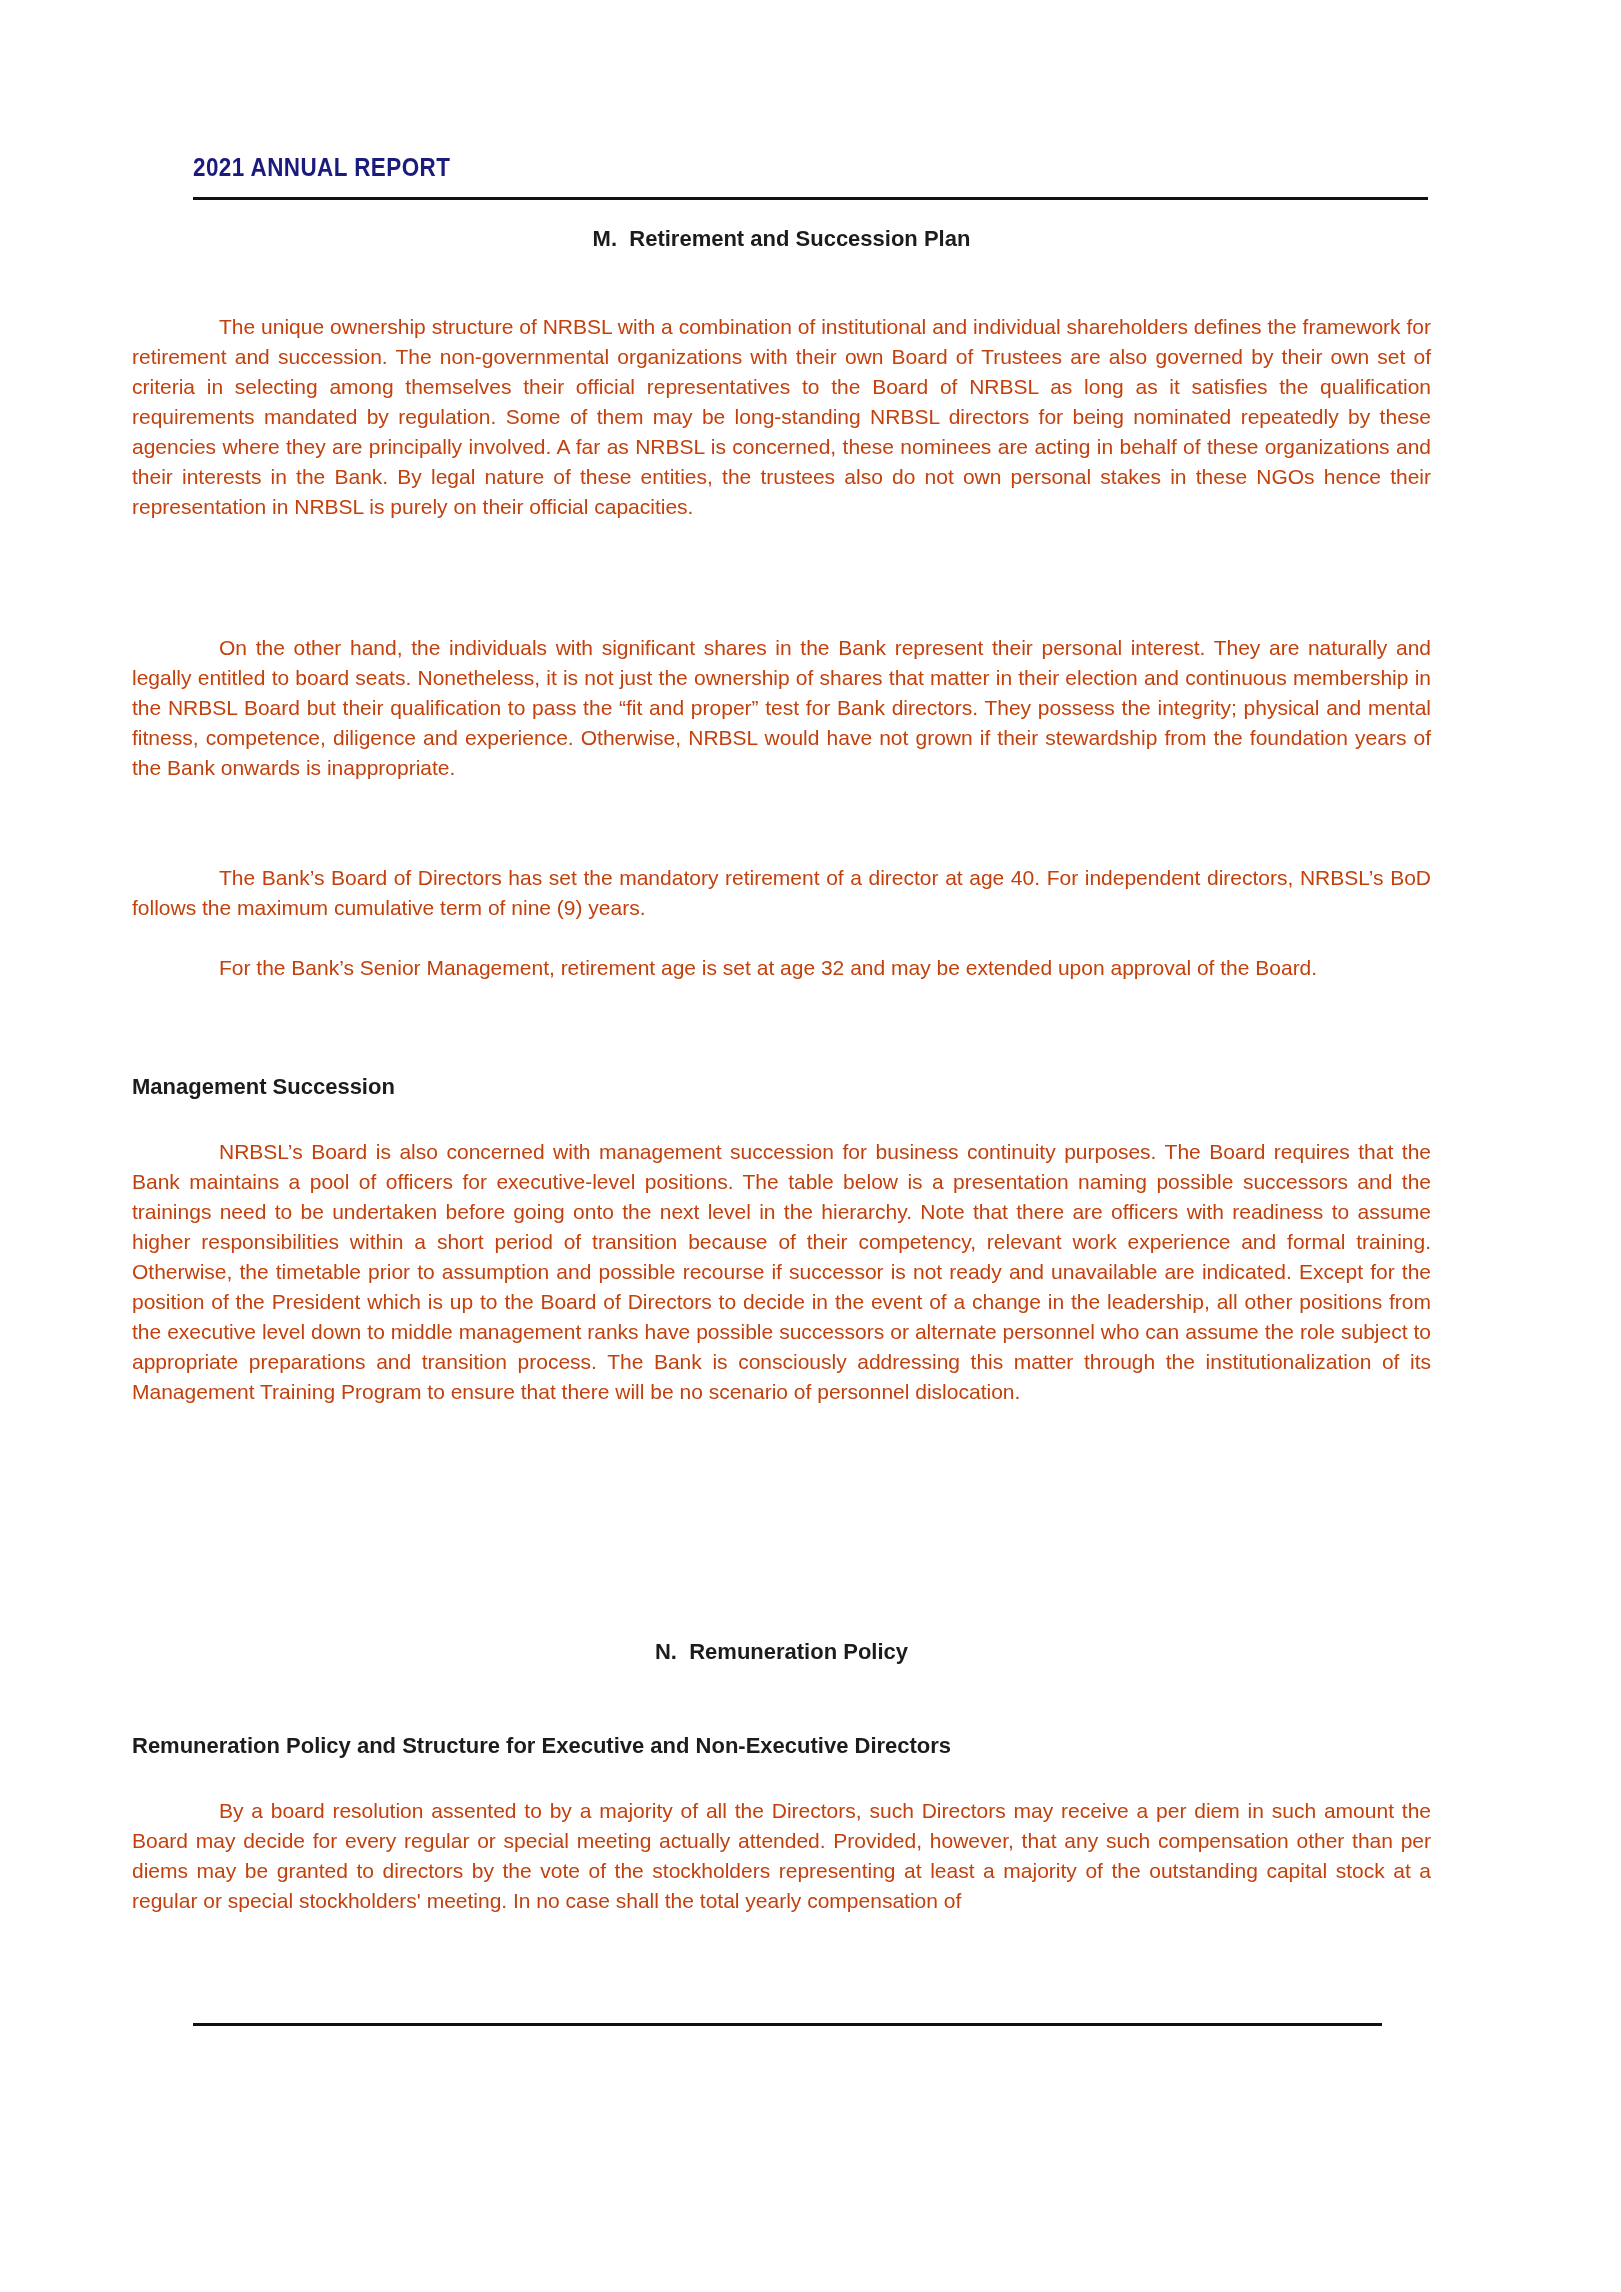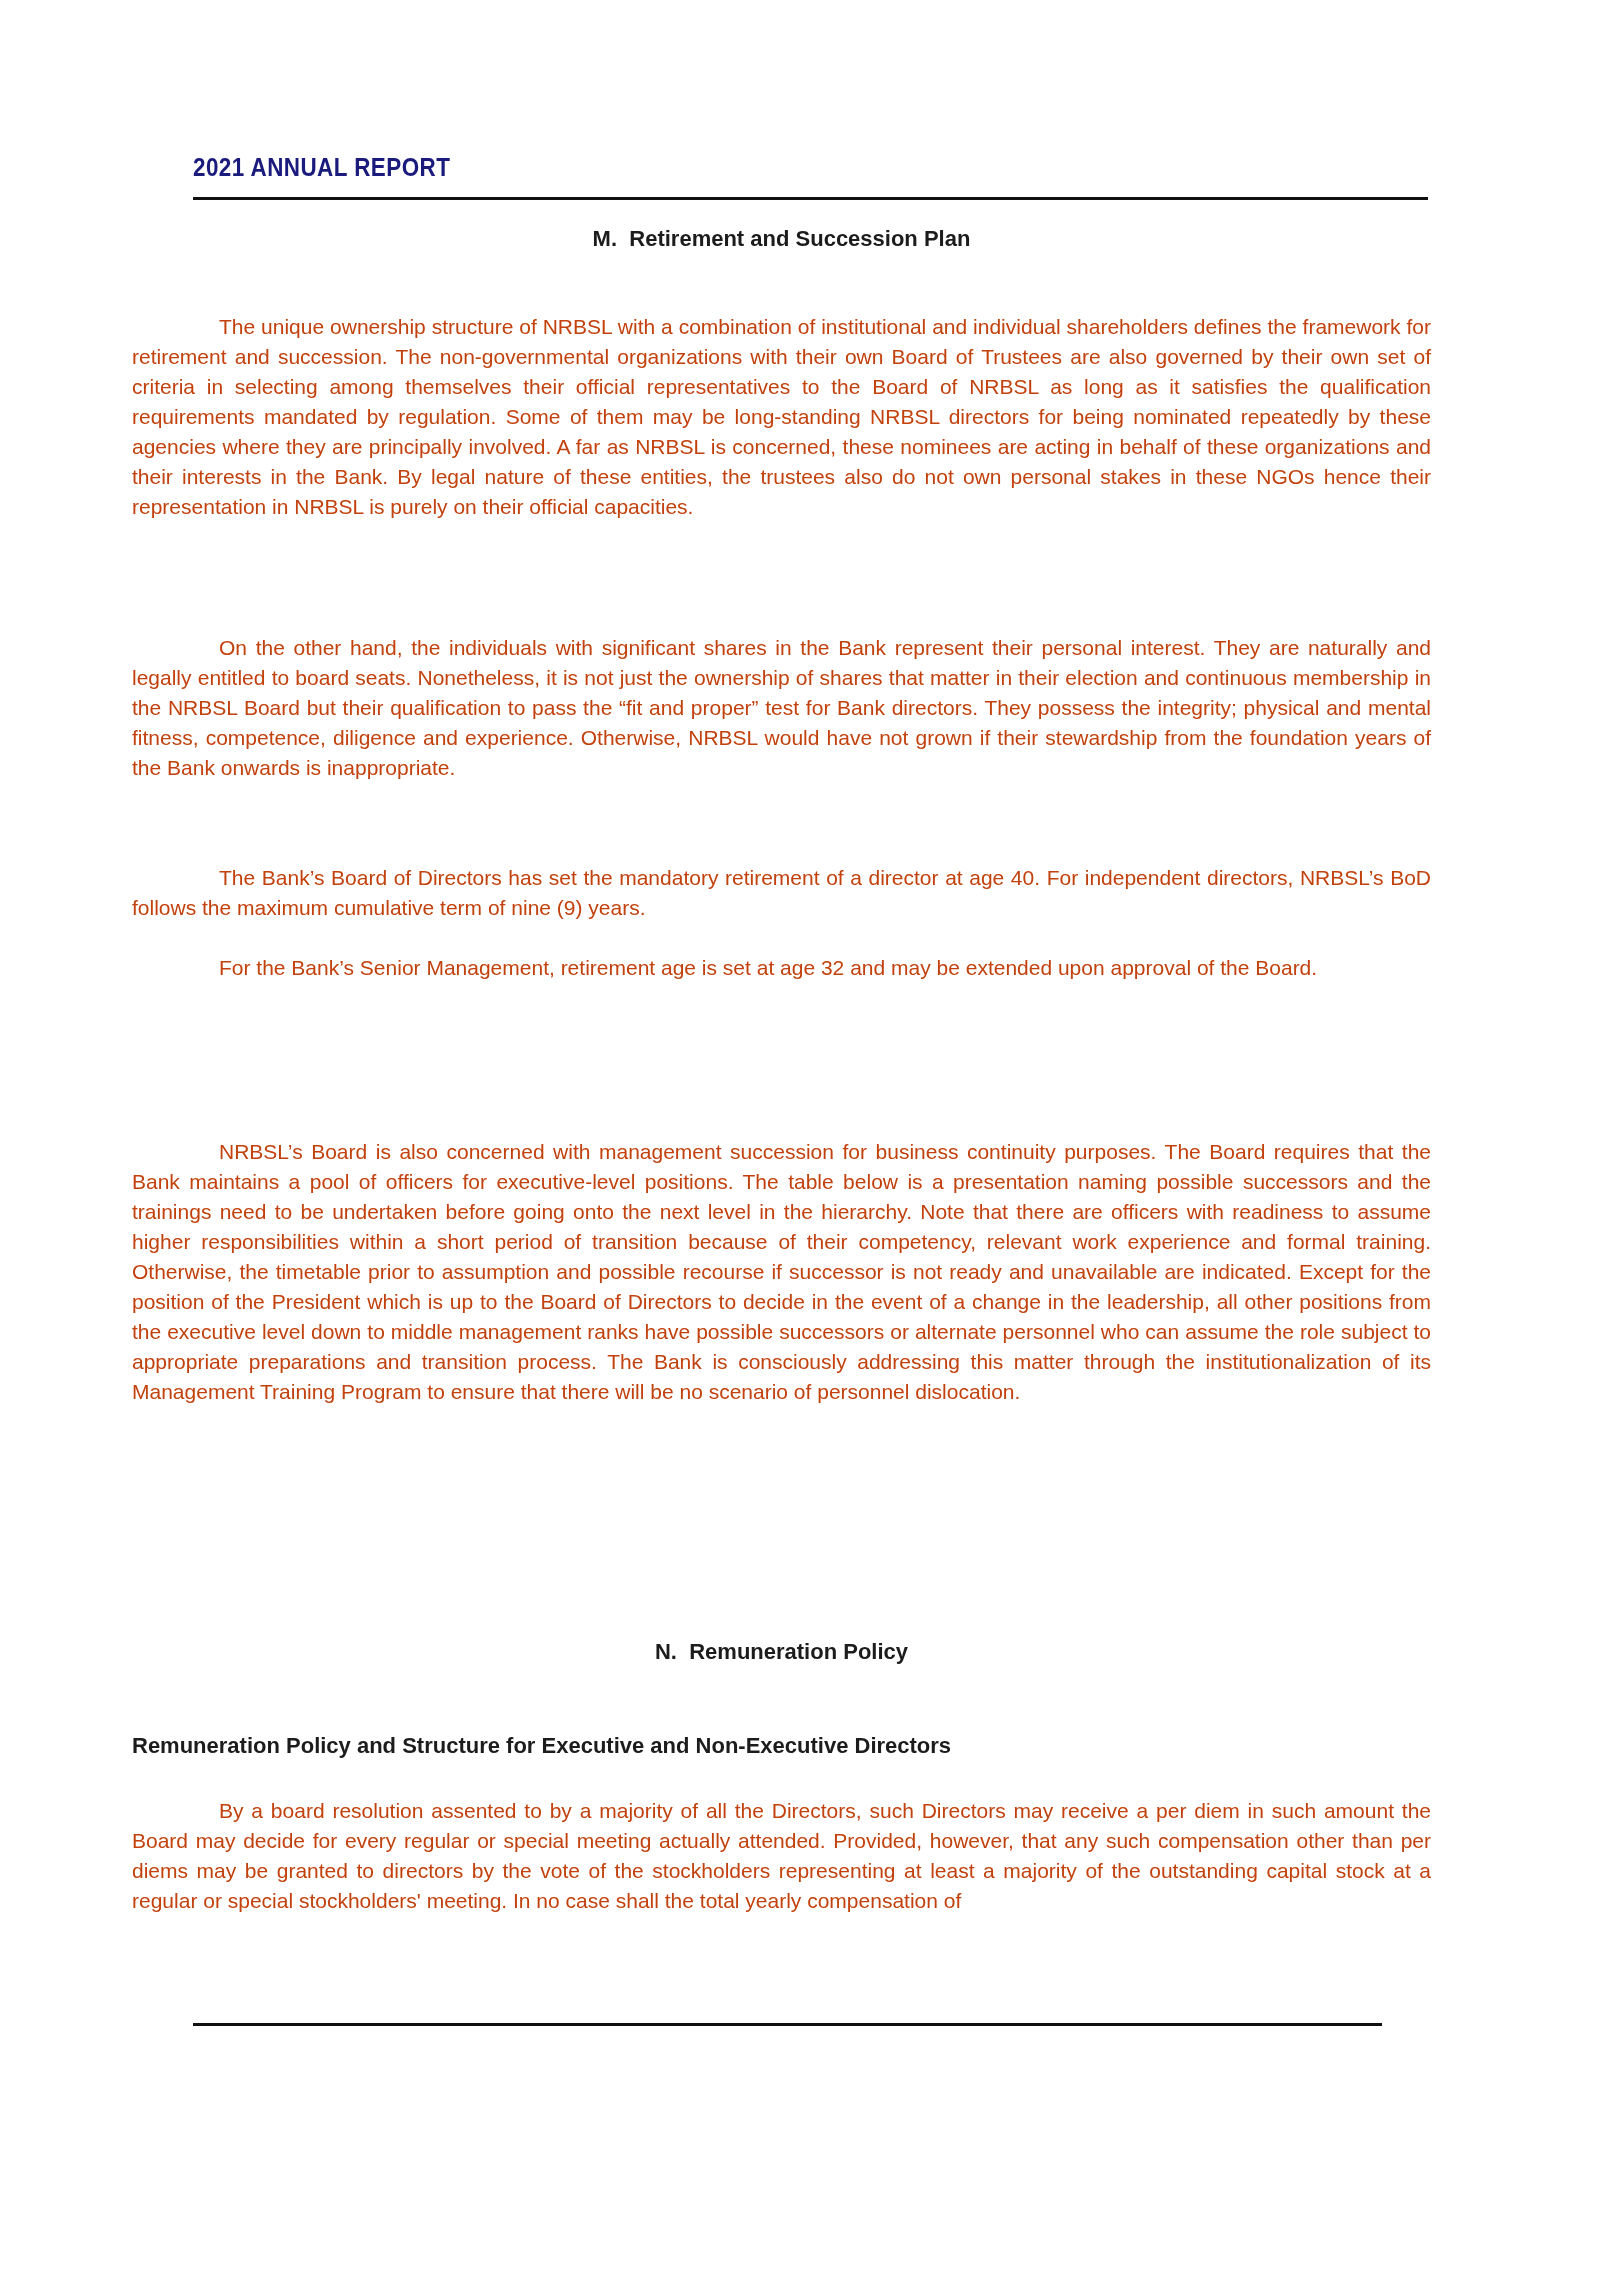--- a/index.html
+++ b/index.html
@@ -102,20 +102,21 @@
   <div class="abs doc-title">M.&nbsp; Retirement and Succession Plan</div>
 
   <div class="abs para" style="top:312px;">The unique ownership structure of NRBSL with a combination of institutional and individual shareholders defines the framework for retirement and succession. The non-governmental organizations with their own Board of Trustees are also governed by their own set of criteria in selecting among themselves their official representatives to the Board of NRBSL as long as it satisfies the qualification requirements mandated by regulation. Some of them may be long-standing NRBSL directors for being nominated repeatedly by these agencies where they are principally involved.  A far as NRBSL is concerned, these nominees are acting in behalf of these organizations and their interests in the Bank. By legal nature of these entities, the trustees also do not own personal stakes in these NGOs hence their representation in NRBSL is purely on their official capacities.</div>
 
   <div class="abs para" style="top:633px;">On the other hand, the individuals with significant shares in the Bank represent their personal interest. They are naturally and legally entitled to board seats.  Nonetheless, it is not just the ownership of shares that matter in their election and continuous membership in the NRBSL Board but their qualification to pass the “fit and proper” test for Bank directors. They possess the integrity; physical and mental fitness, competence, diligence and experience. Otherwise, NRBSL would have not grown if their stewardship from the foundation years of the Bank onwards is inappropriate.</div>
 
   <div class="abs para" style="top:863px;">The Bank’s Board of Directors has set the mandatory retirement of a director at age 40. For independent directors, NRBSL’s BoD follows the maximum cumulative term of nine (9) years.</div>
 
   <div class="abs para" style="top:953px;">For the Bank’s Senior Management, retirement age is set at age 32 and may be extended upon approval of the Board.</div>
 
+  <div class="abs heading-left" style="top:1074px;">Management Succession</div>
 
   <div class="abs para" style="top:1137px;">NRBSL’s Board is also concerned with management succession for business continuity purposes. The Board requires that the Bank maintains a pool of officers for executive-level positions. The table below is a presentation naming possible successors and the trainings need to be undertaken before going onto the next level in the hierarchy. Note that there are officers with readiness to assume higher responsibilities within a short period of transition because of their competency, relevant work experience and formal training. Otherwise, the timetable prior to assumption and possible recourse if successor is not ready and unavailable are indicated. Except for the position of the President which is up to the Board of Directors to decide in the event of a change in the leadership, all other positions from the executive level down to middle management ranks have possible successors or alternate personnel who can assume the role subject to appropriate preparations and transition process. The Bank is consciously addressing this matter through the institutionalization of its Management Training Program to ensure that there will be no scenario of personnel dislocation.</div>
 
   <div class="abs heading-left" style="top:1733px;">Remuneration Policy and Structure for Executive and Non-Executive Directors</div>
 
   <div class="abs heading-center" style="top:1639px;">N.&nbsp; Remuneration Policy</div>
 
   <div class="abs para" style="top:1796px;">By a board resolution assented to by a majority of all the Directors, such Directors may receive a per diem in such amount the Board may decide for every regular or special meeting actually attended. Provided, however, that any such compensation other than per diems may be granted to directors by the vote of the stockholders representing at least a majority of the outstanding capital stock at a regular or special stockholders' meeting. In no case shall the total yearly compensation of</div>
 
   <div class="abs footer-rule"></div>

